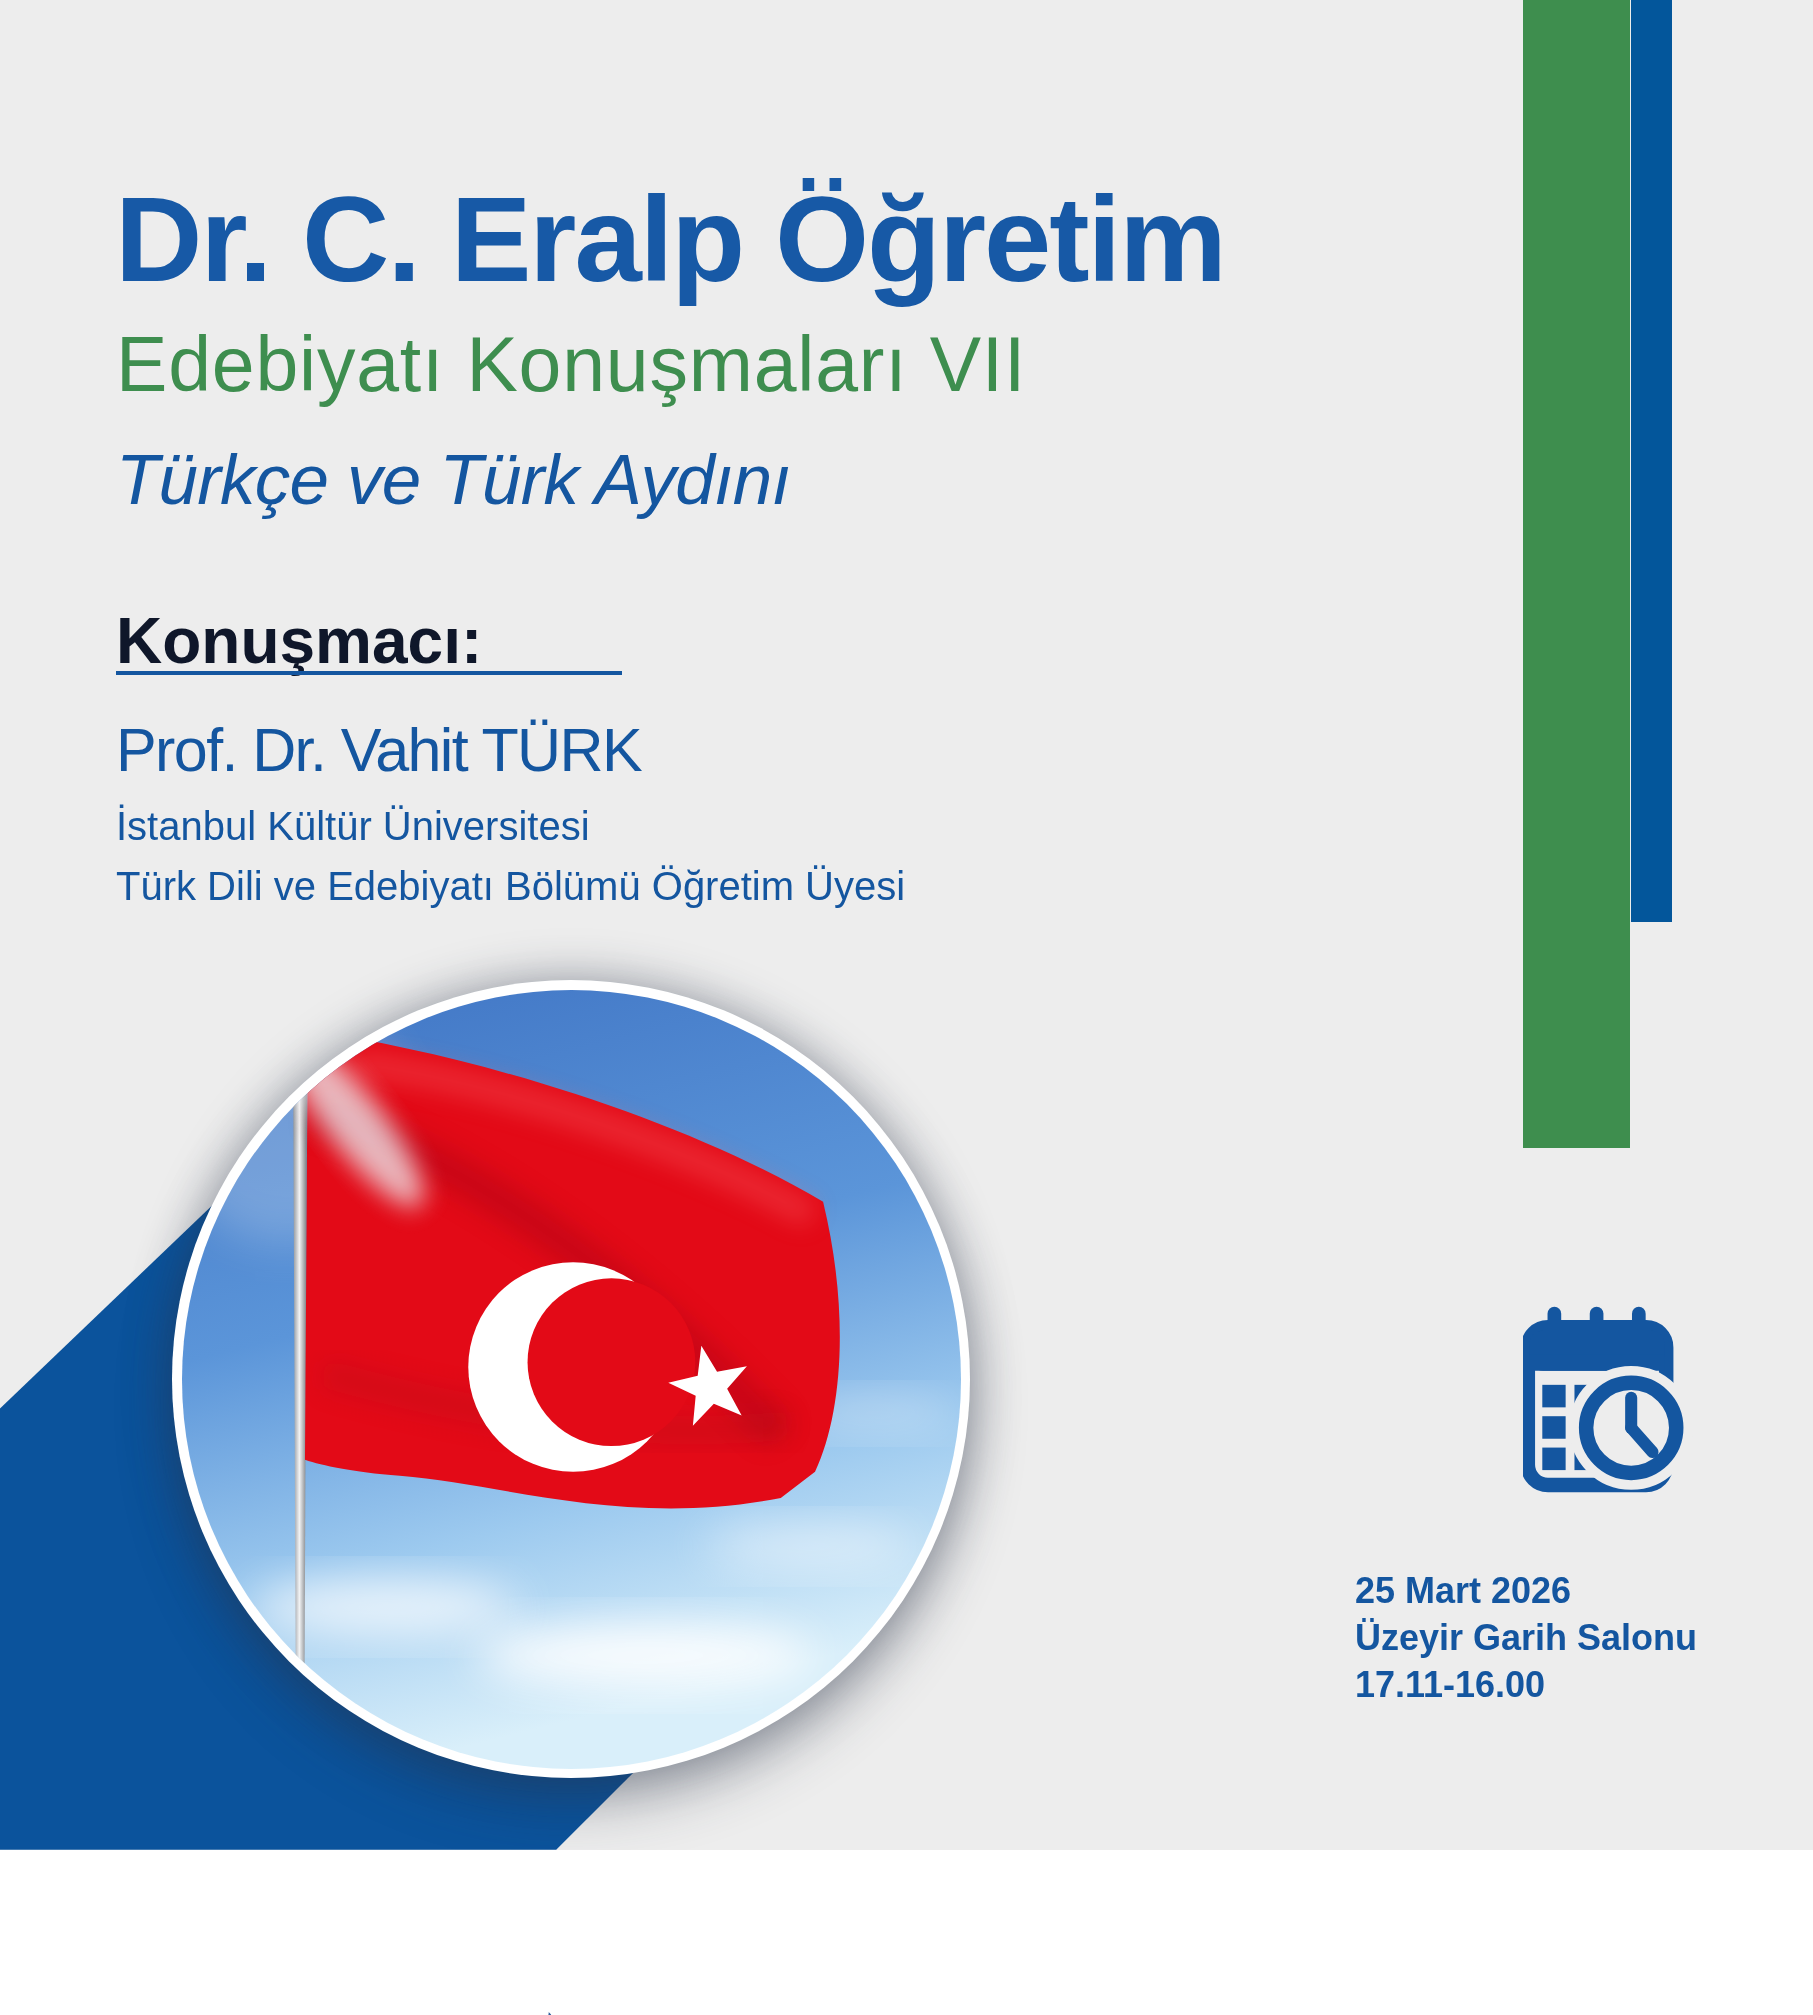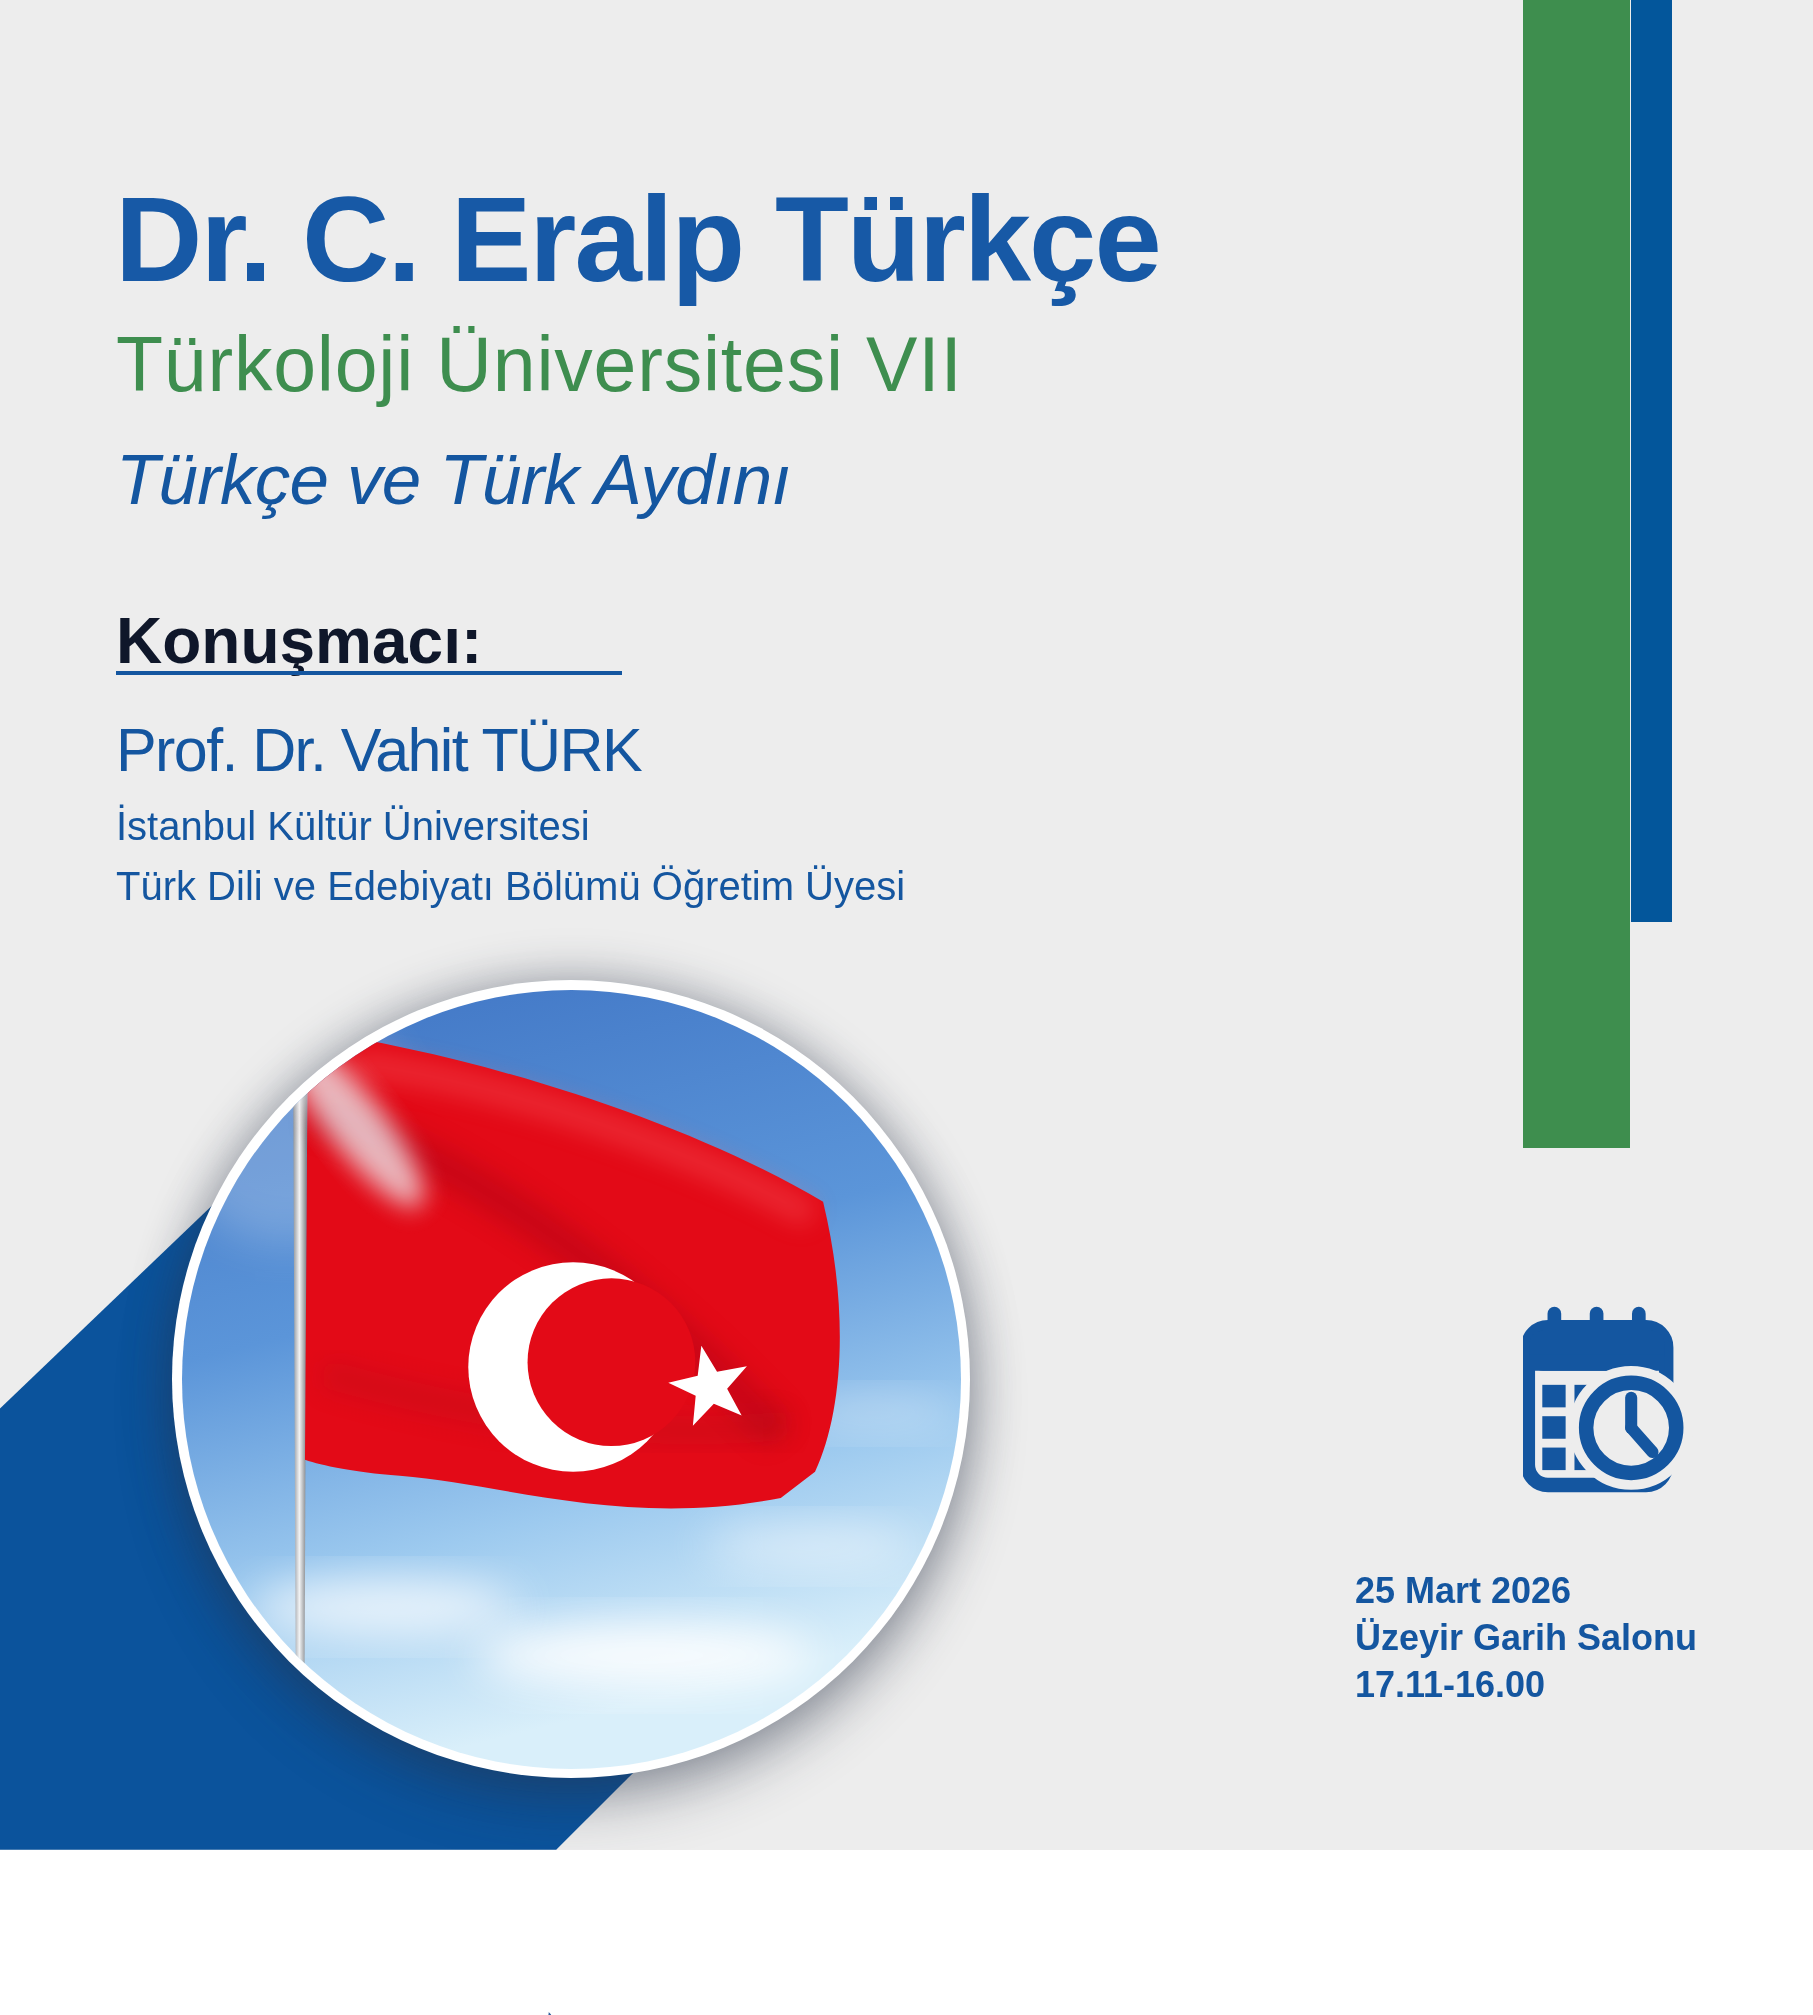--- a/index.html
+++ b/index.html
@@ -35,22 +35,22 @@
 
   <div class="abs gray-bg"></div>
 
   <div class="abs bar-green"></div>
   <div class="abs bar-blue"></div>
 
   <svg class="abs" style="left:0;top:0;width:1814px;height:2267px;" viewBox="0 0 4501 5625">
     <polygon points="0,3495 593,2927 1608,4362 1380,4590 0,4590" fill="#0B539C"></polygon>
   </svg>
 
-  <div class="abs headline">Dr. C. Eralp Türkçe</div>
-  <div class="abs series">Türkoloji Üniversitesi VII</div>
+  <div class="abs headline">Dr. C. Eralp Öğretim</div>
+  <div class="abs series">Edebiyatı Konuşmaları VII</div>
   <div class="abs talk">Türkçe ve Türk Aydını</div>
   <div class="abs speaker-label">Konuşmacı:</div>
   <div class="abs rule"></div>
   <div class="abs speaker-name">Prof. Dr. Vahit TÜRK</div>
   <div class="abs aff1">İstanbul Kültür Üniversitesi</div>
   <div class="abs aff2">Türk Dili ve Edebiyatı Bölümü Öğretim Üyesi</div>
 
   <div class="abs flag-circle">
     <svg viewBox="0 0 1932 1932">
       <defs>

